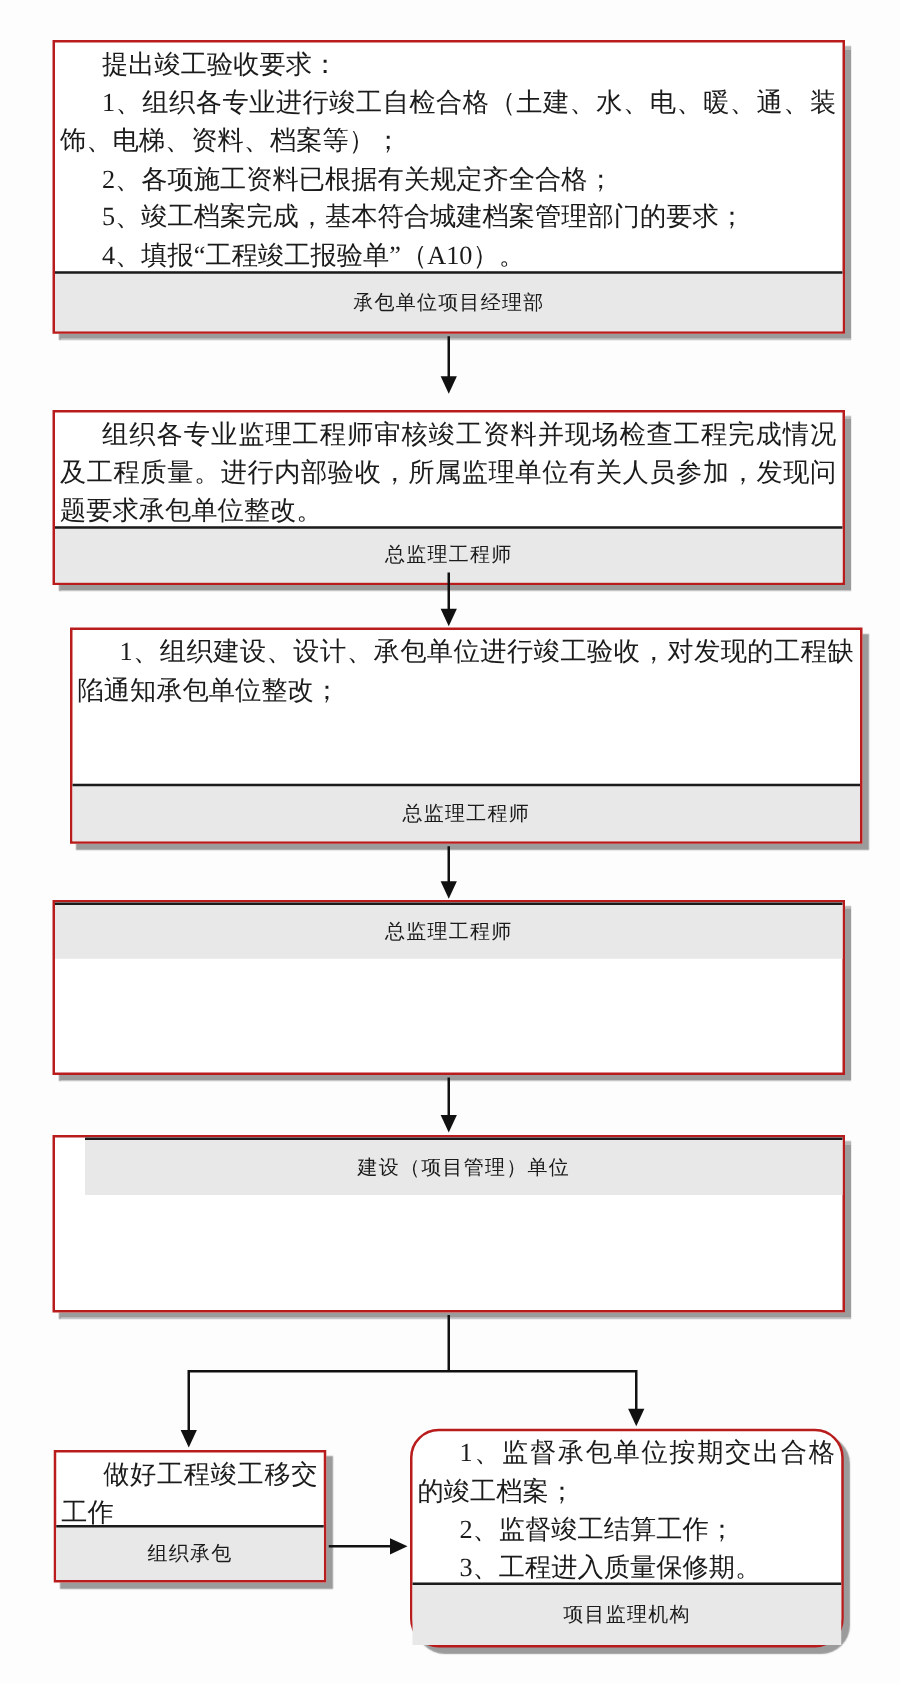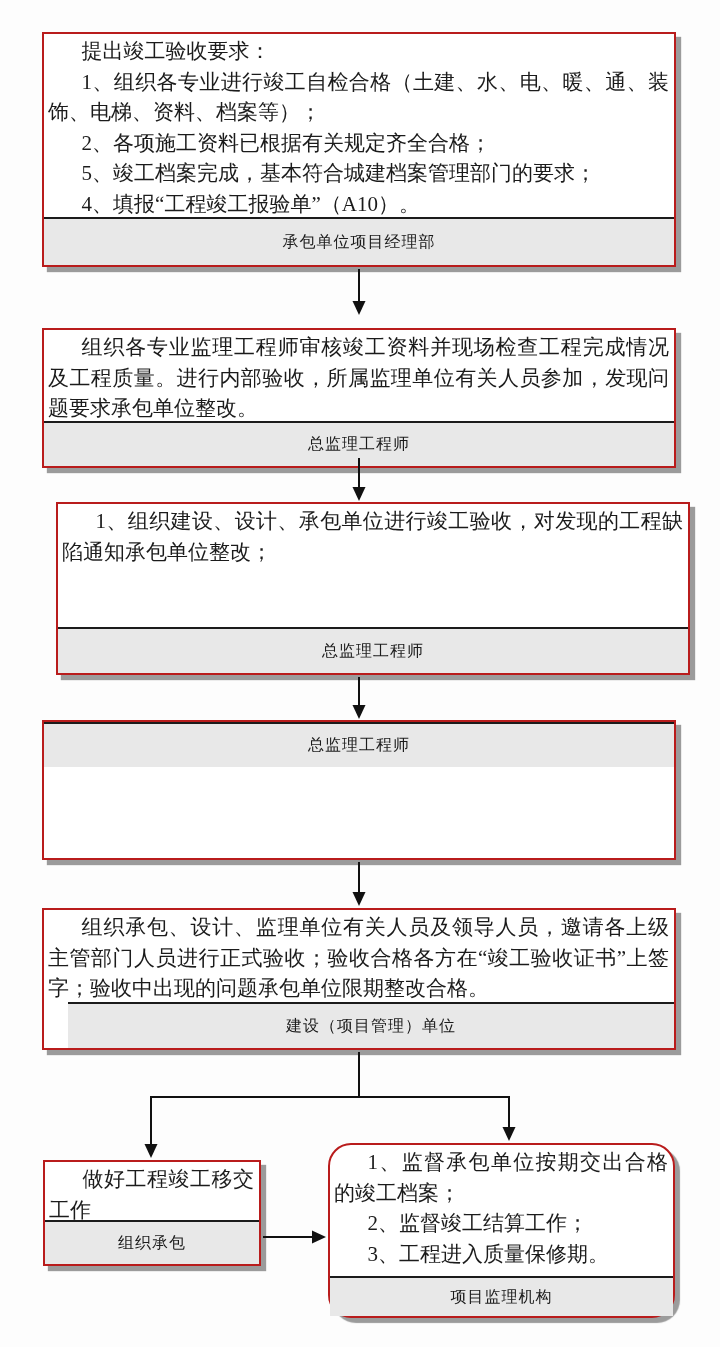--- a/index.html
+++ b/index.html
@@ -77,40 +77,37 @@
       <p>1、组织建设、设计、承包单位进行竣工验收，对发现的工程缺陷通知承包单位整改；</p>
     </div>
     <div class="footer" style="height:46px;">总监理工程师</div>
   </div>
 
   <div class="node" style="left:42px; top:720px; width:634px; height:140px;">
     <div class="footer" style="height:45px;">总监理工程师</div>
   </div>
 
   <div class="node" style="left:42px; top:908px; width:634px; height:142px;">
-    <div class="body">
-      <p>组织承包、设计、监理单位有关人员及领导人员，邀请各上级主管部门人员进行正式验收；验收合格各方在“竣工验收证书”上签字；验收中出现的问题承包单位限期整改合格。</p>
-    </div>
     <div class="footer" style="height:46px;margin-left:24px;">建设（项目管理）单位</div>
   </div>
 
   <div class="node" style="left:43px; top:1160px; width:218px; height:106px;">
     <div class="body">
       <p>做好工程竣工移交工作</p>
     </div>
     <div class="footer" style="height:44px;">组织承包</div>
   </div>
 
   <div class="node" style="left:328px; top:1143px; width:347px; height:175px;border-radius:23px;">
     <div class="body">
       <p>1、监督承包单位按期交出合格的竣工档案；</p>
       <p>2、监督竣工结算工作；</p>
       <p>3、工程进入质量保修期。</p>
     </div>
-    <div class="footer" style="height:40px;">项目监理机构</div>
+    <div class="footer" style="height:50px;">项目监理机构</div>
   </div>
 
   <svg class="connectors" viewBox="0 0 720 1347">
     <g stroke="#111111" stroke-width="2" fill="#111111">
 
       <g>
         <line x1="359" y1="269" x2="359" y2="303"></line>
         <polygon points="352.5,301 365.5,301 359,315" stroke="none"></polygon>
       </g>
 

